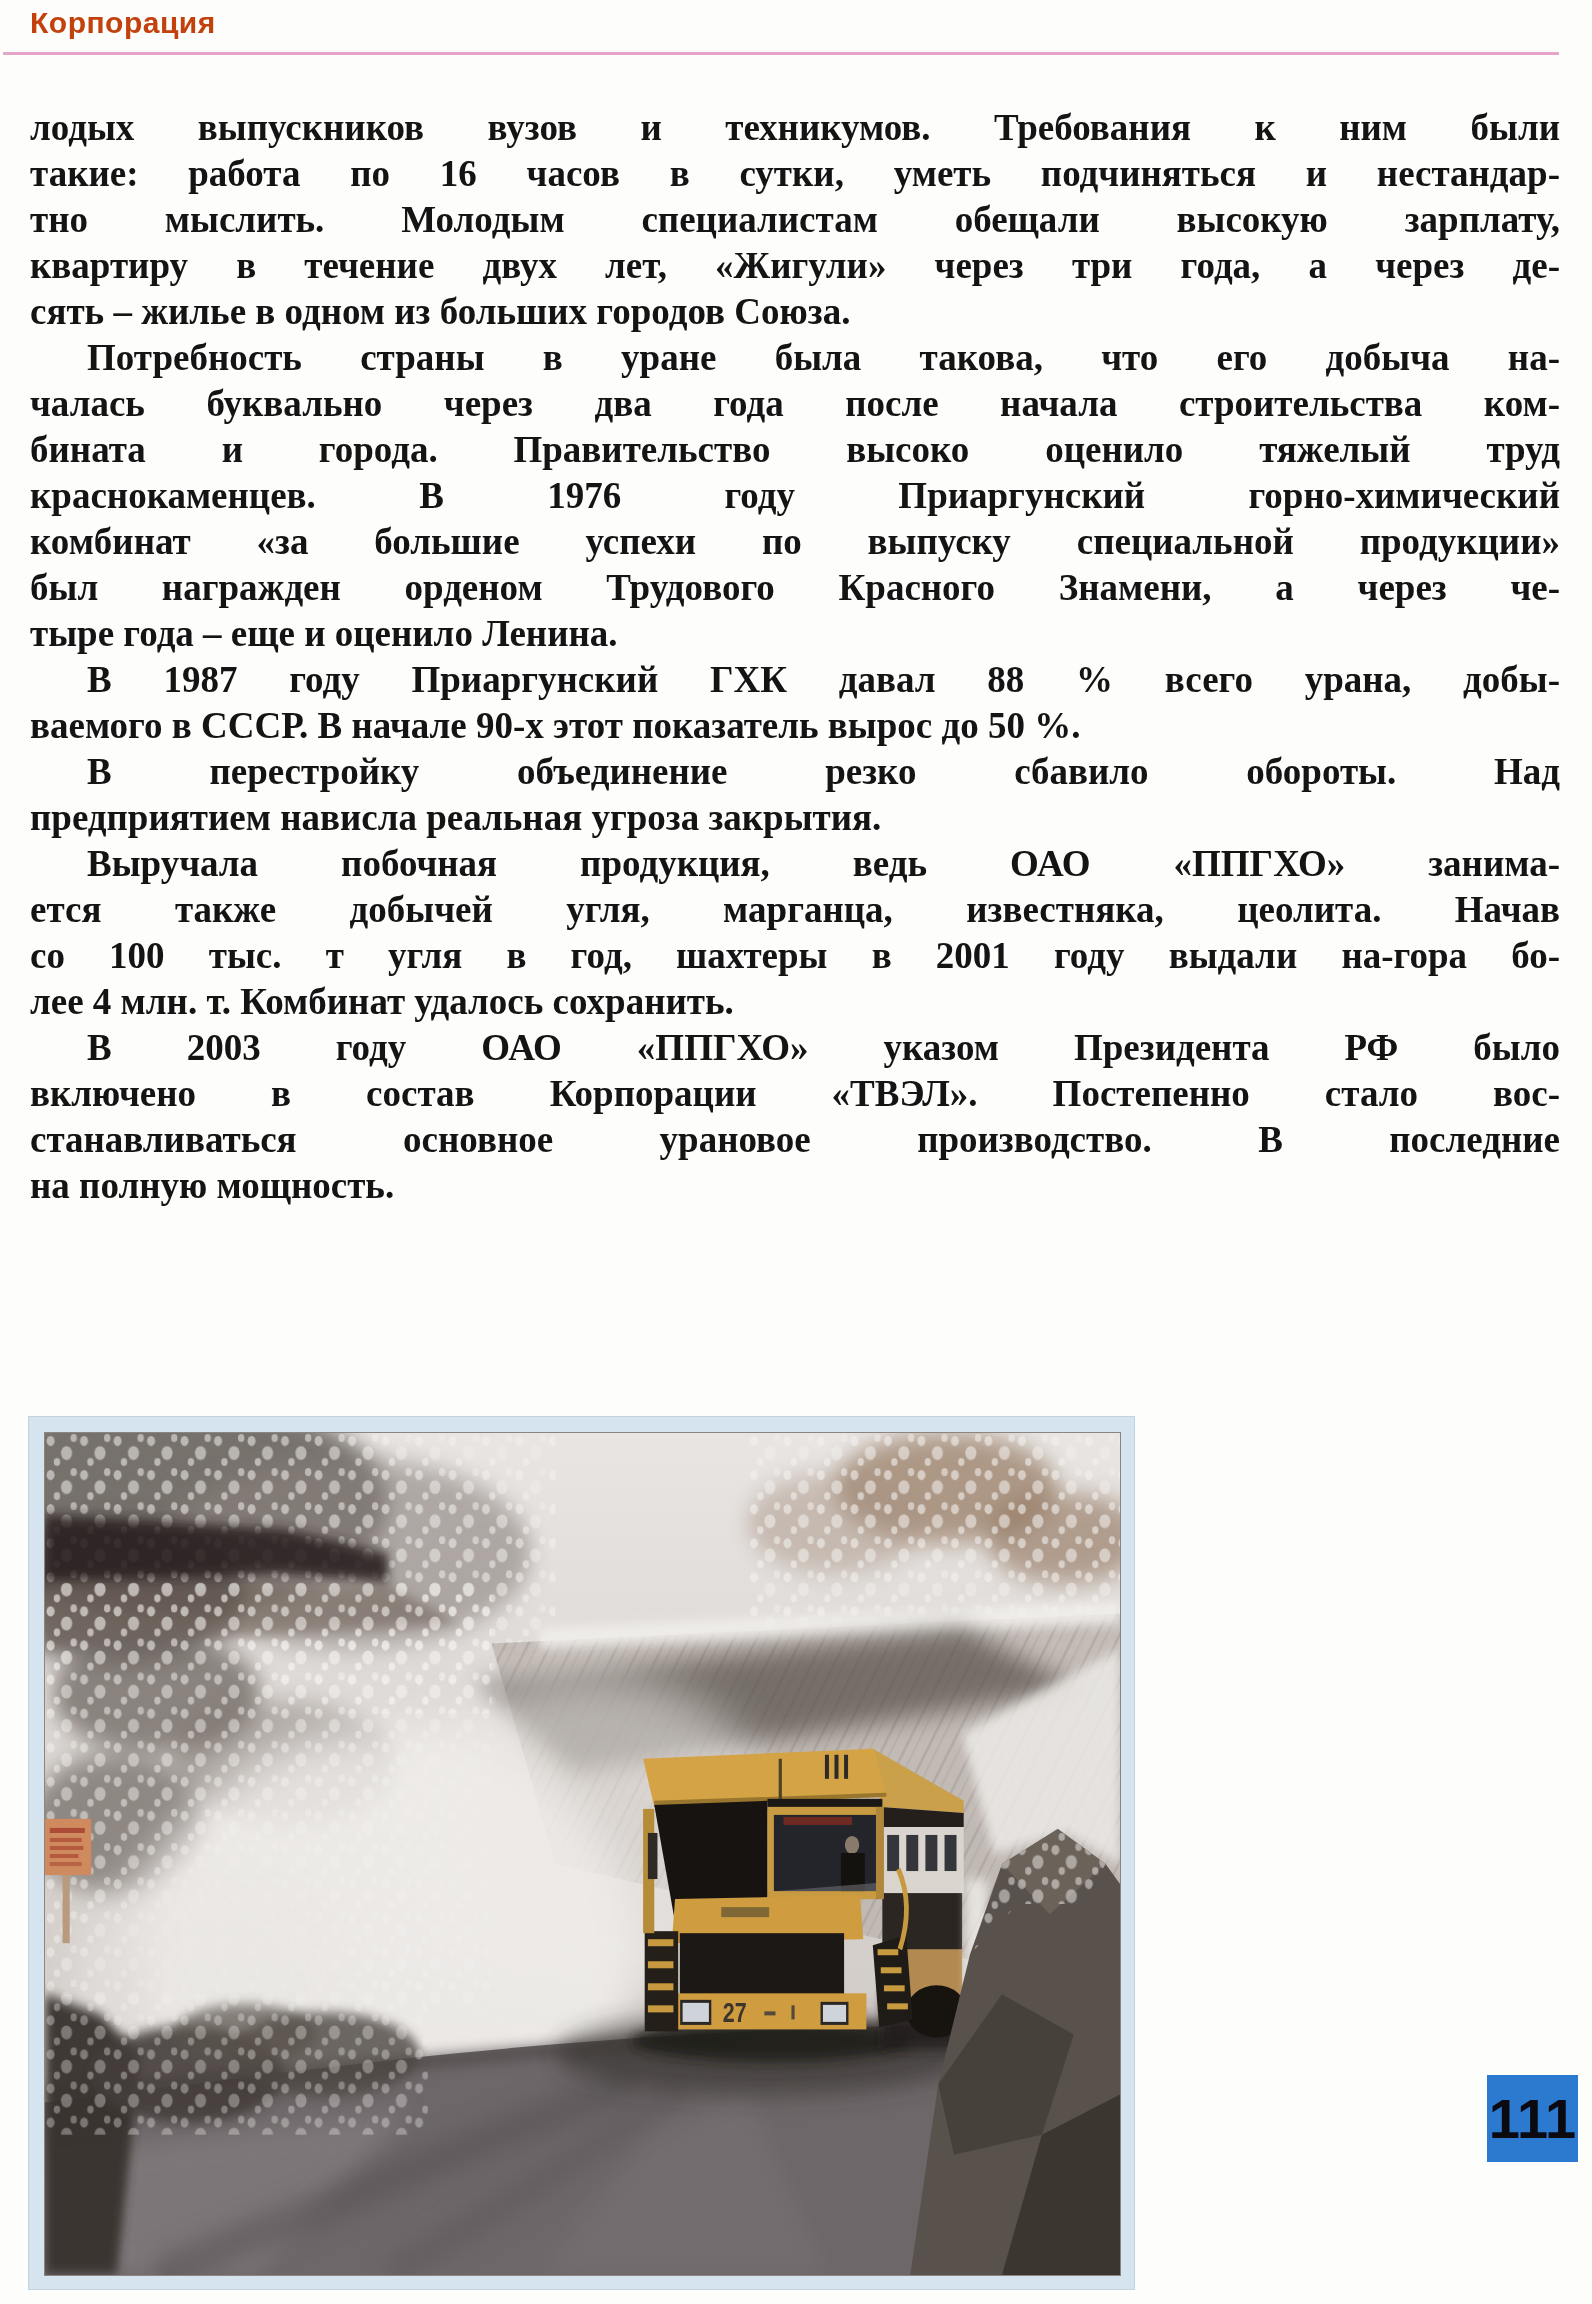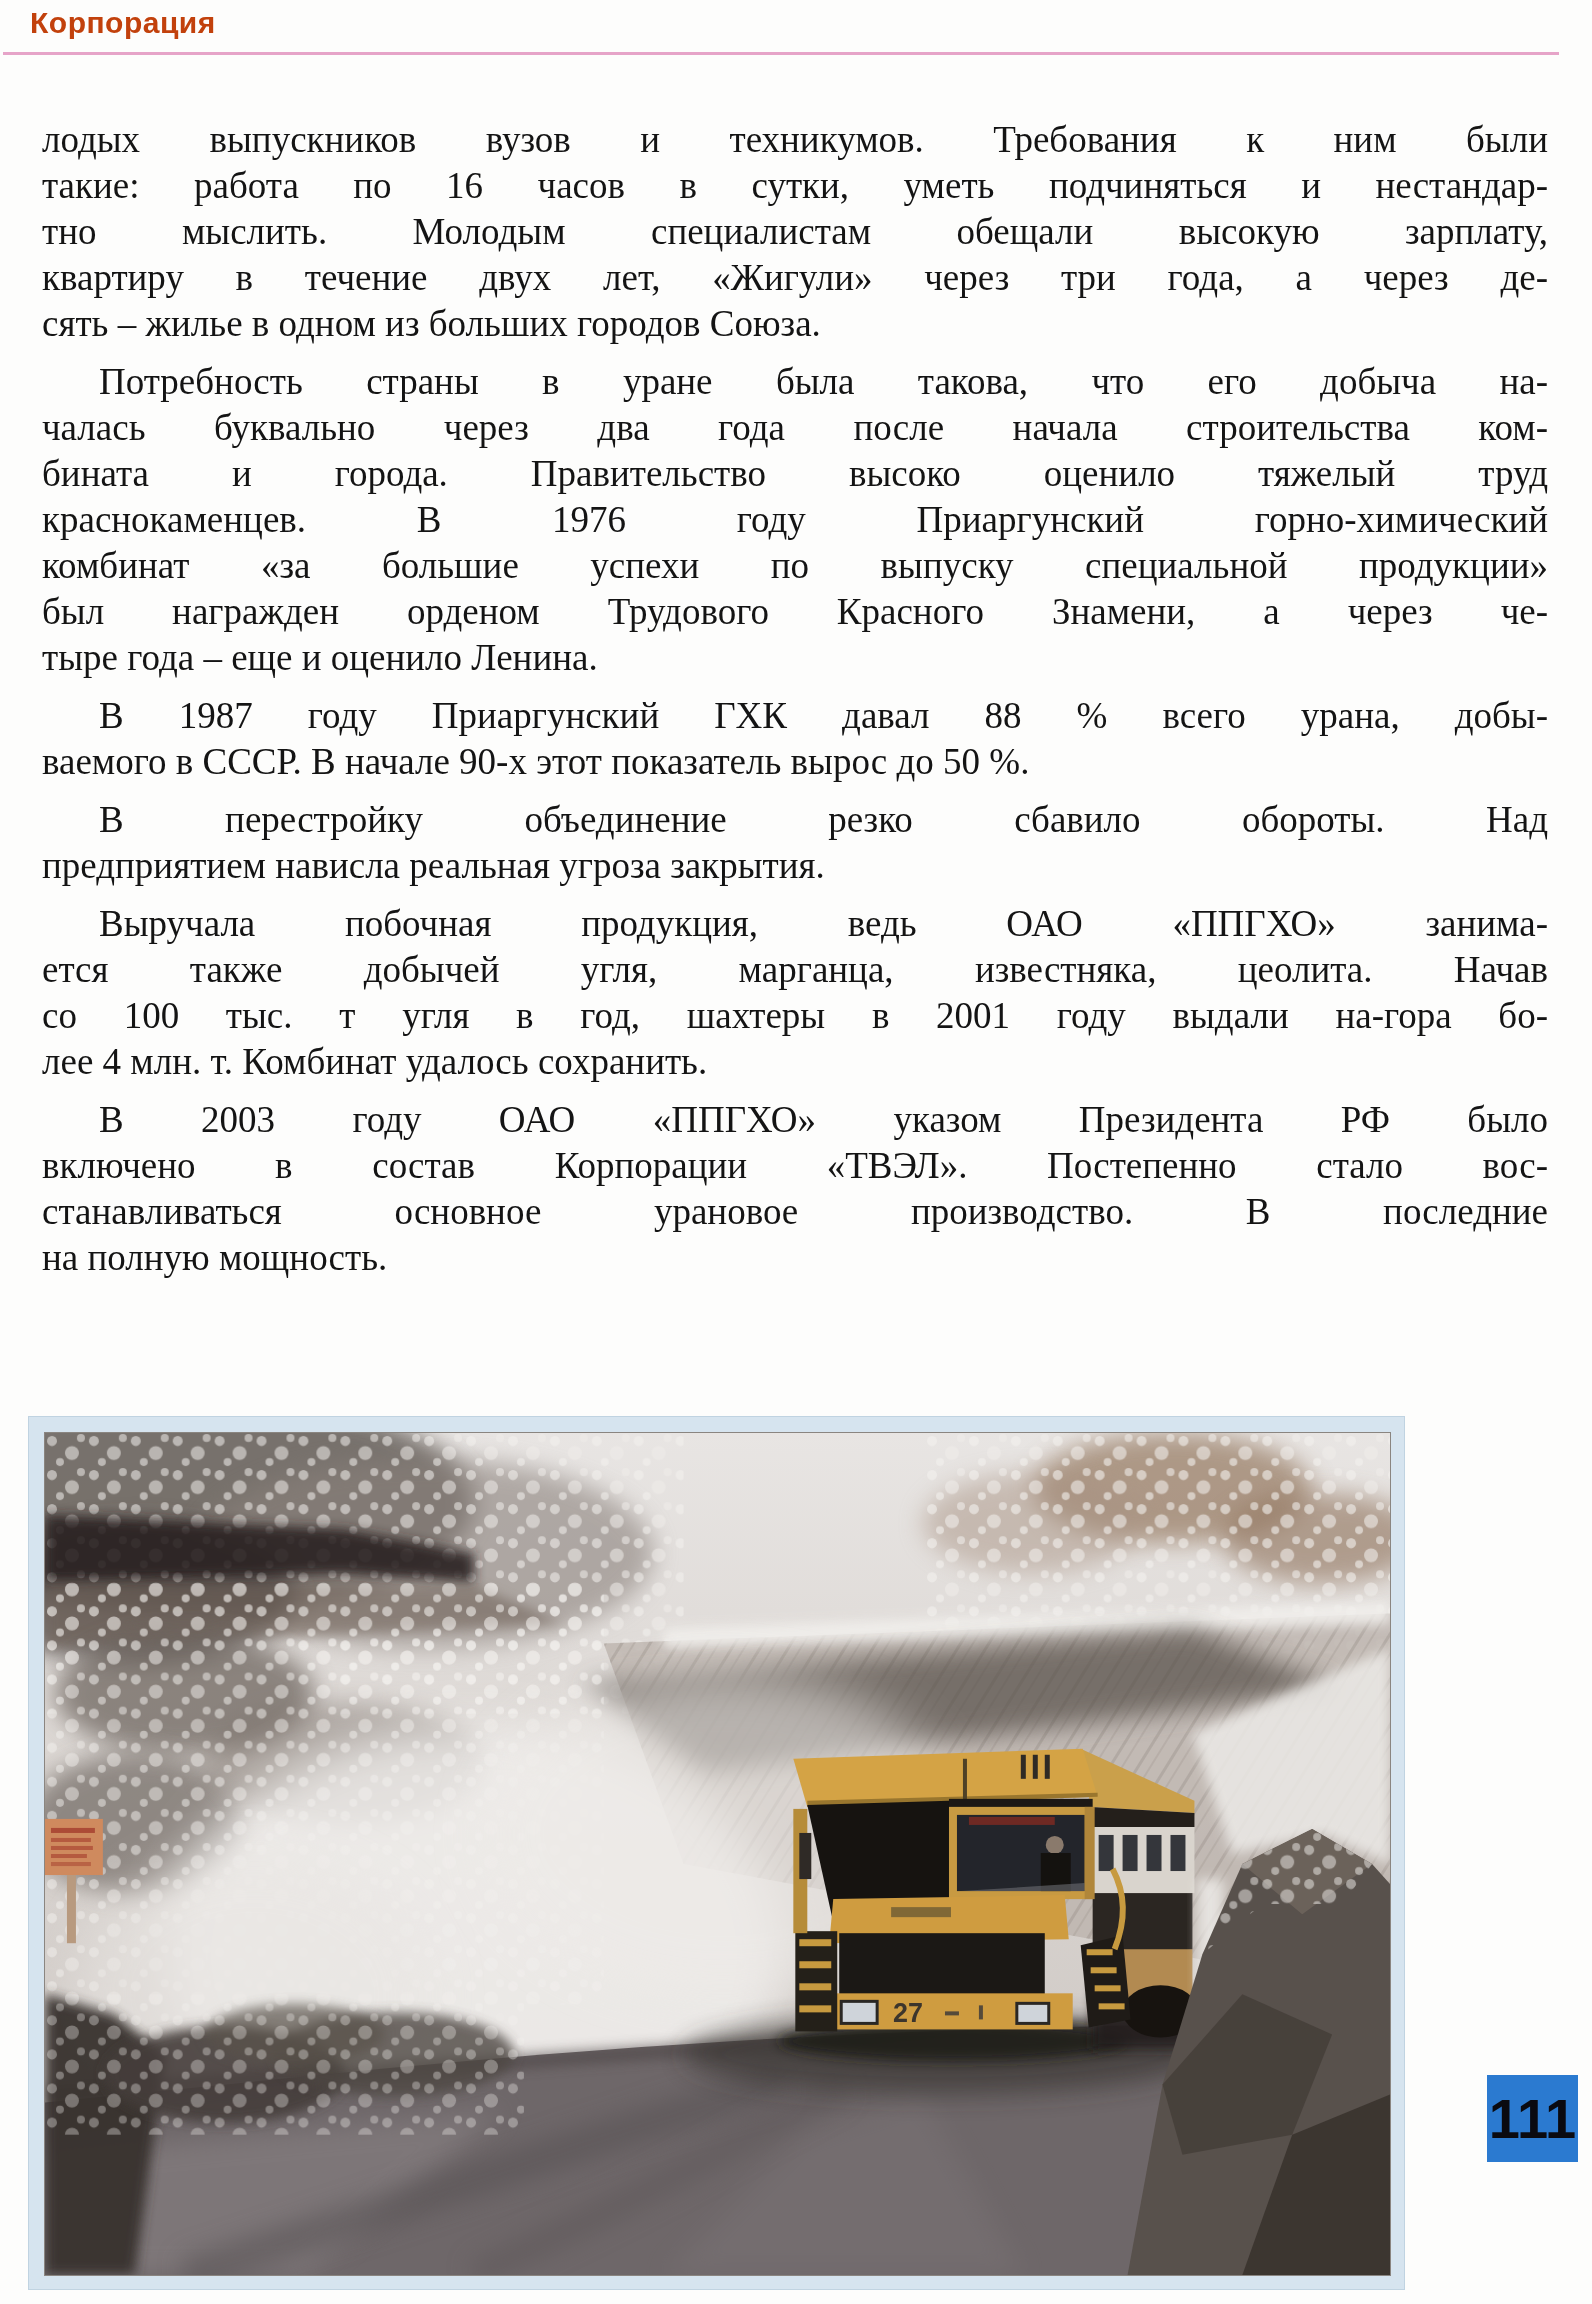--- a/index.html
+++ b/index.html
@@ -2,26 +2,26 @@
 <html><head>
 <meta charset="utf-8">
 <style>
   html,body{margin:0;padding:0;background:#ffffff;}
   .page{position:relative;width:1592px;height:2304px;background:#fdfdfc;overflow:hidden;
         font-family:"Liberation Serif","DejaVu Serif",serif;color:#141414;}
   .running-head{position:absolute;left:30px;top:6px;font-family:"Liberation Sans","DejaVu Sans",sans-serif;
         font-size:30px;font-weight:bold;letter-spacing:0.5px;color:#c2410c;text-align:right;}
   .head-rule{position:absolute;left:3px;top:52px;width:1556px;height:3px;background:#e6a4c8;}
   .body-text{position:absolute;left:30px;top:105px;width:1530px;font-size:37px;line-height:46px;}
-  .para{margin:12px;}
+  .para{margin:0;font-weight:bold;}
   .para.ind .line:first-child{text-indent:57px;}
   .line{width:100%;}
   .line.just{text-align:justify;text-align-last:justify;}
   .line.last{text-align:center;text-align-last:left;}
-  .photo-frame{position:absolute;left:28px;top:1416px;width:1377px;height:874px;background:#d6e4ef;
+  .photo-frame{position:absolute;left:28px;top:1416px;width:1107px;height:874px;background:#d6e4ef;
         border:1px solid #c0d3e1;box-sizing:border-box;padding:15px;}
   .photo-frame svg{display:block;width:100%;height:100%;border:1px solid #8a8580;background:#ddd8d4;}
   .page-number-badge{position:absolute;left:1487px;top:2075px;width:91px;height:87px;background:#2b7ad0;
         display:flex;align-items:center;justify-content:center;
         font-family:"Liberation Sans","DejaVu Sans",sans-serif;font-weight:bold;font-size:56px;color:#0a0a10;}
 </style>
 </head>
 <body>
 
 <div class="page">

